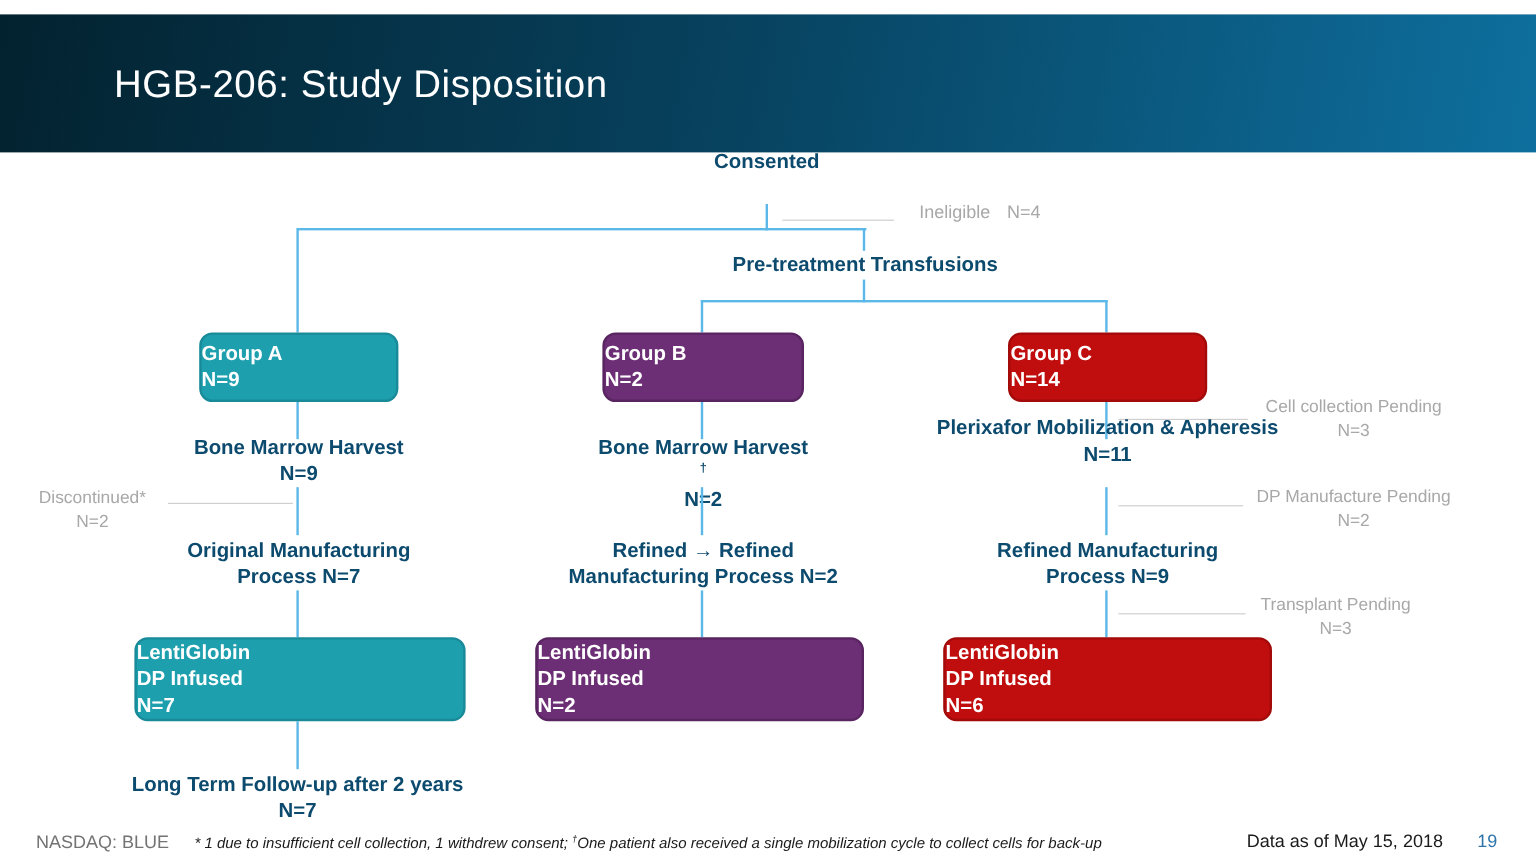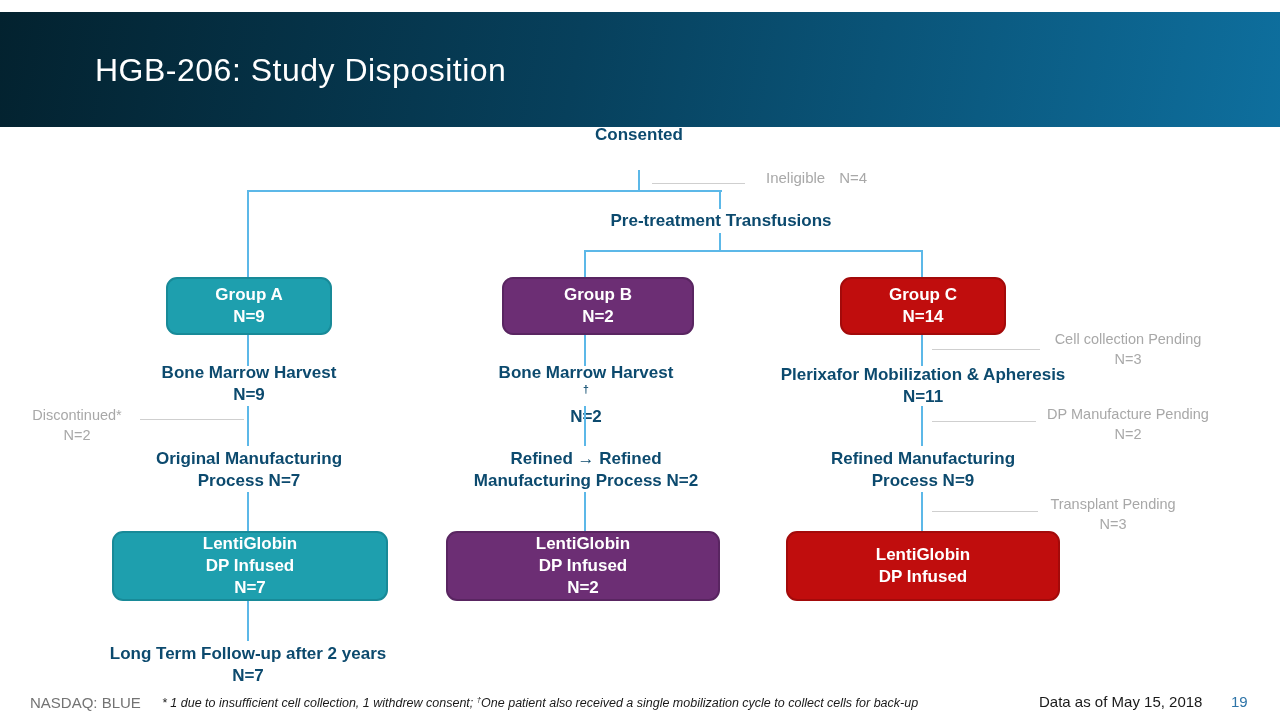--- a/index.html
+++ b/index.html
@@ -26,21 +26,21 @@
   }
   .flow-label span { display:block; }
   .gray-note {
     position:absolute; color:#a8a8a8; font-size:14.5px; line-height:20px; text-align:center;
   }
   .gray-note span { display:block; }
   .gray-note.inline { display:flex; gap:14px; font-size:15px; }
   .gray-note.inline span { display:inline; }
   .box {
     position:absolute; border-radius:11px; color:#ffffff; font-weight:bold;
-    font-size:17px; line-height:22px; text-align:center;
+    font-size:17px; line-height:22px; text-align:left;
     display:flex; flex-direction:column; justify-content:center;
   }
   .box span { display:block; }
   .box.teal   { background:#1e9fae; border:2px solid #188a98; }
   .box.purple { background:#6c2e74; border:2px solid #592561; }
   .box.red    { background:#c00d0d; border:2px solid #a30a0a; }
   sup { font-size:0.62em; vertical-align:super; line-height:0; }
   .footer-ticker {
     position:absolute; left:30px; top:694px; font-size:15px; color:#737373;
   }
@@ -81,21 +81,21 @@
 </div>
 <div class="vline" style="left:719px; top:233px; height:19px;"></div>
 <div class="hline" style="left:584px; top:250px; width:339px;"></div>
 <div class="vline" style="left:584px; top:250px; height:27px;"></div>
 <div class="vline" style="left:921px; top:250px; height:27px;"></div>
 
 <div class="box teal" style="left:166px; top:277px; width:166px; height:58px;">
   <span>Group A</span>
   <span>N=9</span>
 </div>
-<div class="box purple" style="left:502px; top:277px; width:192px; height:58px;">
+<div class="box purple" style="left:502px; top:277px; width:168px; height:58px;">
   <span>Group B</span>
   <span>N=2</span>
 </div>
 <div class="box red" style="left:840px; top:277px; width:166px; height:58px;">
   <span>Group C</span>
   <span>N=14</span>
 </div>
 
 <div class="vline" style="left:247px; top:335px; height:31px;"></div>
 <div class="vline" style="left:584px; top:335px; height:31px;"></div>
@@ -108,21 +108,21 @@
 </div>
 
 <div class="flow-label" style="left:99px; top:362px; width:300px;">
   <span><span>Bone Marrow Harvest</span><sup></sup></span>
   <span>N=9</span>
 </div>
 <div class="flow-label" style="left:436px; top:362px; width:300px;">
   <span><span>Bone Marrow Harvest</span><sup>†</sup></span>
   <span>N=2</span>
 </div>
-<div class="flow-label" style="left:748px; top:364px; width:350px;">
+<div class="flow-label" style="left:748px; top:346px; width:350px;">
   <span><span>Plerixafor Mobilization &amp; Apheresis</span><sup></sup></span>
   <span>N=11</span>
 </div>
 
 <div class="vline" style="left:247px; top:406px; height:40px;"></div>
 <div class="vline" style="left:584px; top:406px; height:40px;"></div>
 <div class="vline" style="left:921px; top:406px; height:40px;"></div>
 
 <div class="gray-note" style="left:18px; top:405px; width:118px;">
   <span>Discontinued*</span>
@@ -165,20 +165,21 @@
   <span>N=7</span>
 </div>
 <div class="box purple" style="left:446px; top:531px; width:274px; height:70px;">
   <span>LentiGlobin</span>
   <span>DP Infused</span>
   <span>N=2</span>
 </div>
 <div class="box red" style="left:786px; top:531px; width:274px; height:70px;">
   <span>LentiGlobin</span>
   <span>DP Infused</span>
+  <span>N=6</span>
 </div>
 
 <div class="vline" style="left:247px; top:601px; height:40px;"></div>
 <div class="flow-label" style="left:73px; top:643px; width:350px;">
   <span>Long Term Follow-up after 2 years</span>
   <span>N=7</span>
 </div>
 
 <div class="footer-ticker">NASDAQ: BLUE</div>
 <div class="footer-footnote">

